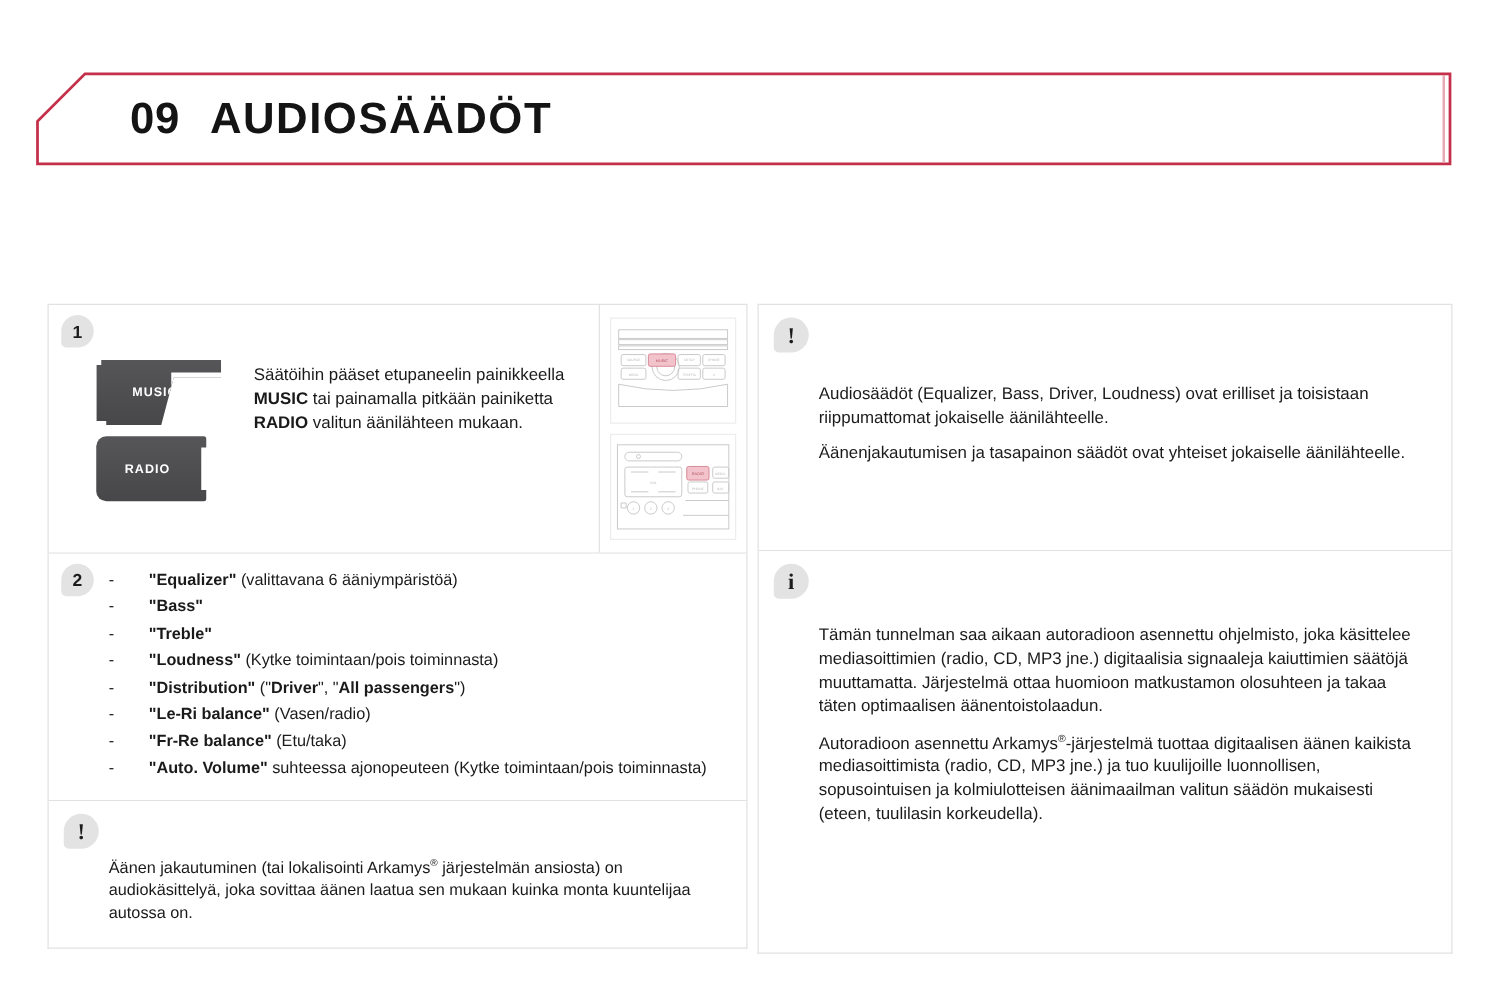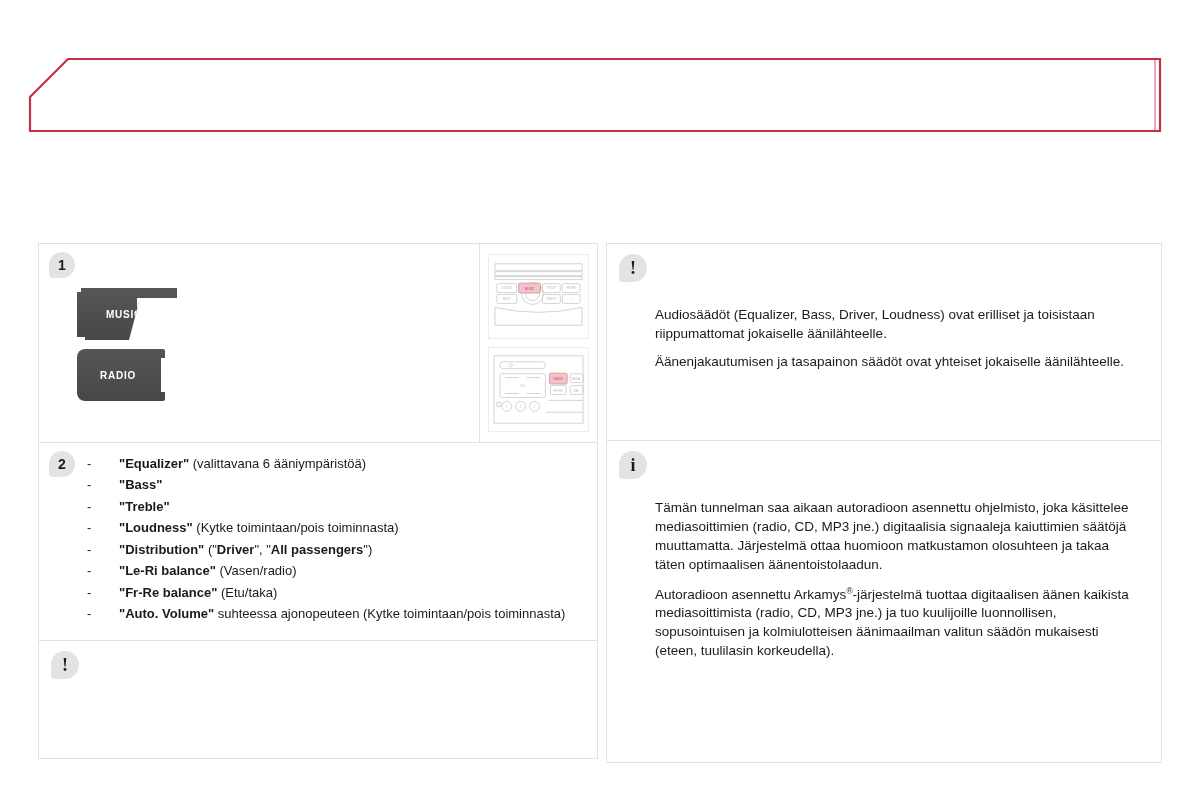--- a/index.html
+++ b/index.html
@@ -281,39 +281,46 @@
   sup { font-size: 0.62em; vertical-align: super; line-height: 0; }
 </style>
 </head>
 <body>
 
 <div id="header-banner">
   <svg viewBox="0 0 1134 76" preserveAspectRatio="none">
     <polygon points="2,74 2,40 40,2 1132,2 1132,74" fill="#ffffff" stroke="#c4304a" stroke-width="2.2"></polygon>
     <line x1="1127" y1="3" x2="1127" y2="73" stroke="#e8a9b4" stroke-width="2"></line>
   </svg>
+  <div id="header-title">
+    <span class="chapter-number">09</span>
+    <span class="chapter-name">AUDIOSÄÄDÖT</span>
+  </div>
 </div>
 
 <div id="content-area">
 
   <div class="column" id="left-column">
 
     <div class="panel" id="panel-access">
       <div id="access-main">
         <div class="step-badge">1</div>
 
         <div id="button-graphics">
           <div class="hw-button" id="btn-music">
             <span class="hw-label">MUSIC</span>
           </div>
           <div class="hw-button" id="btn-radio">
             <span class="hw-label">RADIO</span>
           </div>
         </div>
 
+        <div id="access-text">
+          Säätöihin pääset etupaneelin painikkeella <b>MUSIC</b> tai painamalla pitkään painiketta <b>RADIO</b> valitun äänilähteen mukaan.
+        </div>
       </div>
 
       <div id="radio-illustrations">
 
         <div class="radio-figure">
           <svg viewBox="0 0 100 78">
             <g fill="none" stroke="#c9c9c9" stroke-width="0.8">
               <rect x="6" y="6" width="88" height="7"></rect>
               <rect x="6" y="14" width="88" height="4"></rect>
               <rect x="6" y="19" width="88" height="3"></rect>
@@ -410,20 +417,21 @@
         </li>
         <li>
           <span class="dash">-</span>
           <span class="item-text"><b>"Auto. Volume"</b><span> suhteessa ajonopeuteen (Kytke toimintaan/pois toiminnasta)</span></span>
         </li>
       </ul>
     </div>
 
     <div class="panel" id="panel-left-note">
       <div class="note-icon">!</div>
+      <div id="left-note-text"><span>Äänen jakautuminen (tai lokalisointi Arkamys</span><sup>®</sup><span> järjestelmän ansiosta) on audiokäsittelyä, joka sovittaa äänen laatua sen mukaan kuinka monta kuuntelijaa autossa on.</span></div>
     </div>
   </div>
 
   <div class="column" id="right-column">
 
     <div class="panel" id="panel-right-note">
       <div class="note-icon">!</div>
       <div id="right-note-body">
         <p>Audiosäädöt (<b>Equalizer</b>, <b>Bass</b>, <b>Driver</b>, <b>Loudness</b>) ovat erilliset ja toisistaan riippumattomat jokaiselle äänilähteelle.</p>
         <p>Äänenjakautumisen ja tasapainon säädöt ovat yhteiset jokaiselle äänilähteelle.</p>

